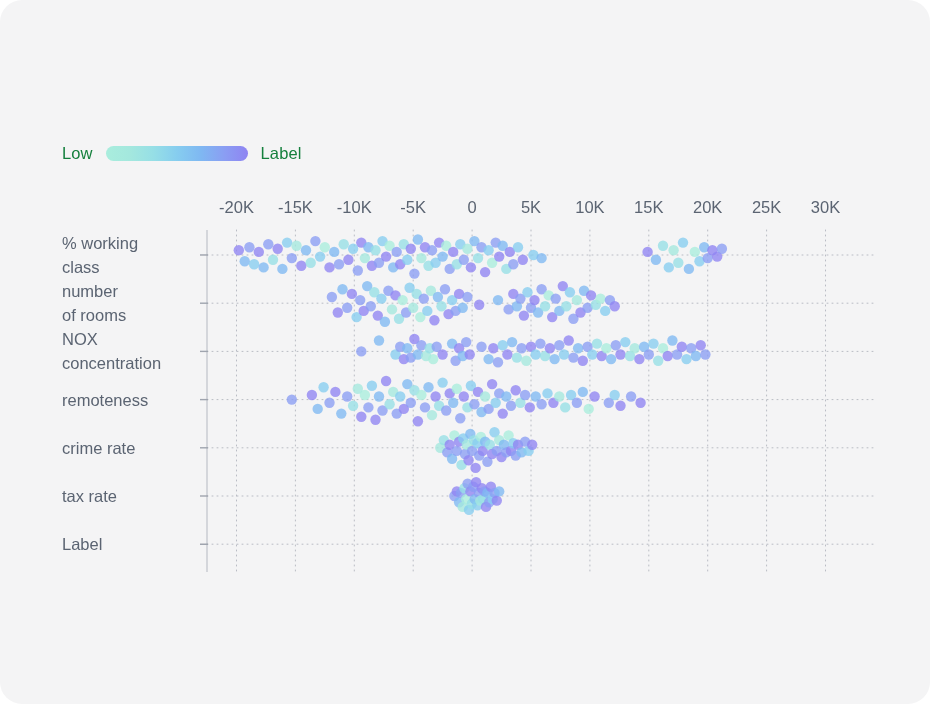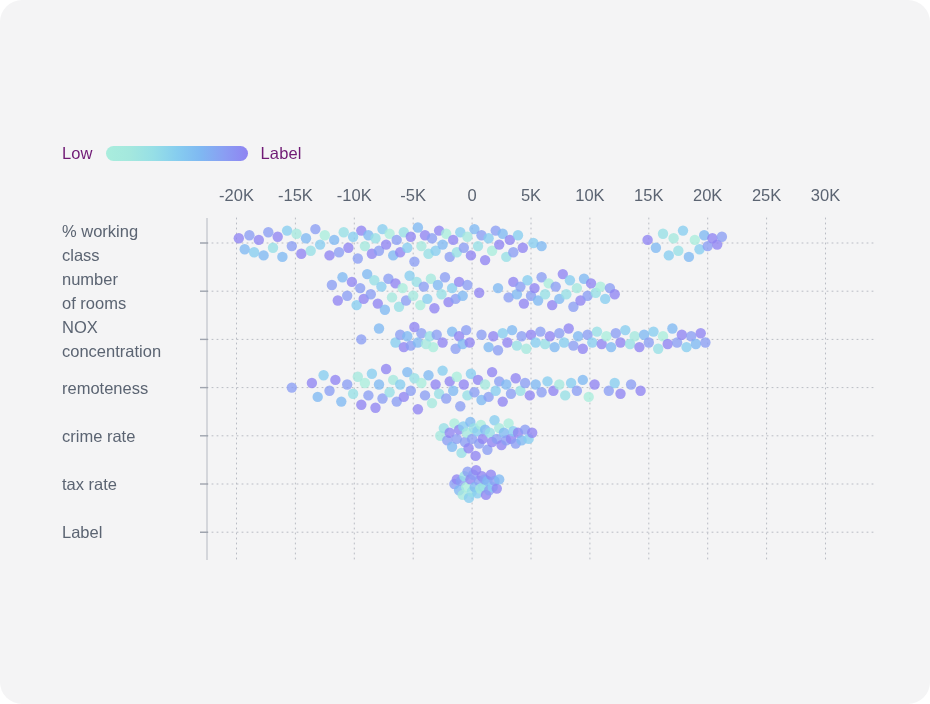--- a/index.html
+++ b/index.html
@@ -29,35 +29,35 @@
     position: absolute;
     left: 62px;
     top: 141px;
     height: 24px;
     display: flex;
     align-items: center;
     gap: 0;
   }
   .legend-label {
     font-size: 16.5px;
-    color: #701a75;
+    color: #15803d;
     letter-spacing: 0.1px;
     white-space: nowrap;
   }
   #legend-bar {
     width: 142px;
     height: 15px;
     border-radius: 8px;
     margin: 0 13px;
   }
 
   
   #plot {
     position: absolute;
-    left: 0; top: 0;
+    left: 0; top: 12px;
     width: 930px;
     height: 532px;
   }
   #plot svg { display: block; }
 
   .tick-text {
     font-family: "Liberation Sans", sans-serif;
     font-size: 16.5px;
     fill: #5b6472;
   }

